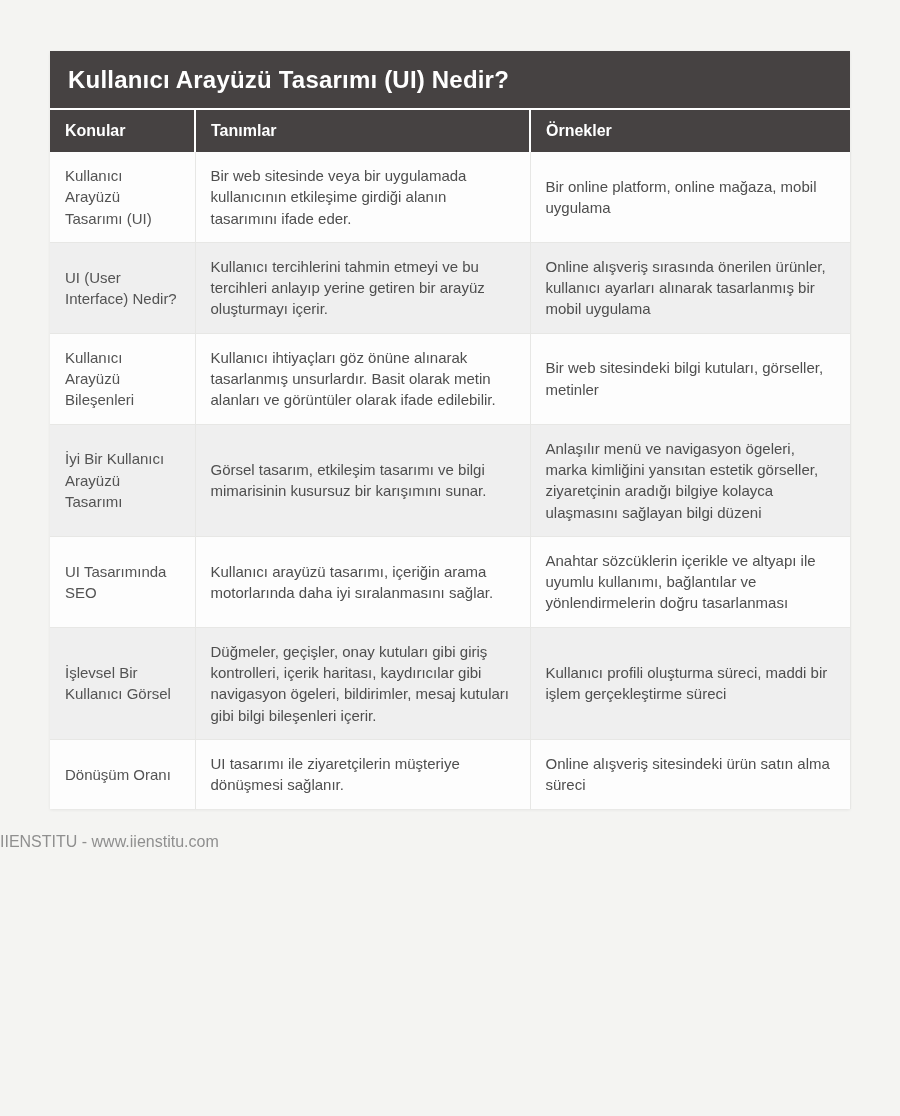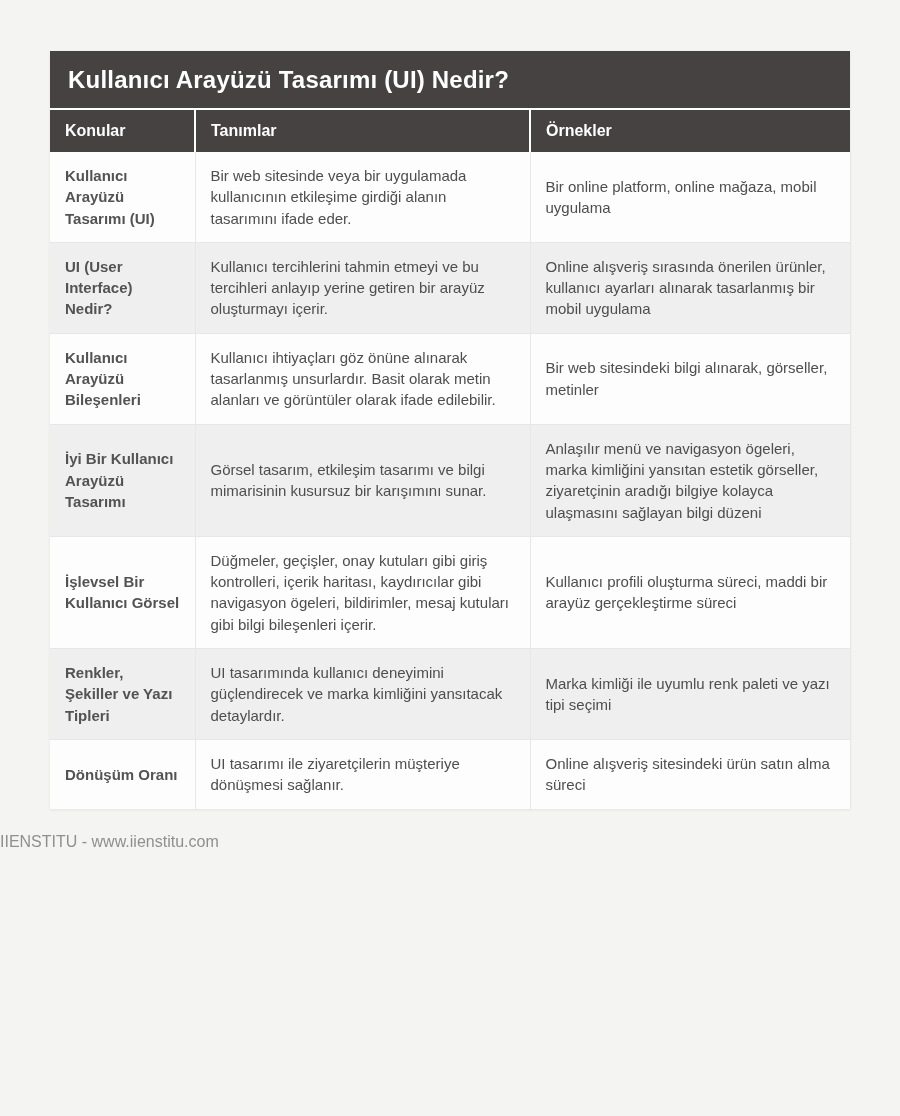--- a/index.html
+++ b/index.html
@@ -57,21 +57,21 @@
     font-size:15px;
     line-height:1.42;
     padding:13px 15px;
     vertical-align:middle;
     border-top:1px solid var(--grid-line);
     border-right:1px solid var(--grid-line);
   }
   tbody td:last-child{border-right:1px solid var(--grid-line);}
   tbody tr:first-child td{border-top:none;}
   tbody tr:nth-child(even) td{background:var(--row-alt-bg);}
-  tbody td.topic{color:#535353;font-weight:bold;}
+  tbody td.topic{color:#535353;}
   .footer{
     margin-top:24px;
     color:var(--footer-text);
     font-size:16px;
   }
 </style>
 </head>
 <body>
 
 <div class="card">
@@ -96,36 +96,36 @@
     <td>Bir online platform, online mağaza, mobil uygulama</td>
   </tr>
         <tr>
     <td class="topic">UI (User Interface) Nedir?</td>
     <td>Kullanıcı tercihlerini tahmin etmeyi ve bu tercihleri anlayıp yerine getiren bir arayüz oluşturmayı içerir.</td>
     <td>Online alışveriş sırasında önerilen ürünler, kullanıcı ayarları alınarak tasarlanmış bir mobil uygulama</td>
   </tr>
         <tr>
     <td class="topic">Kullanıcı Arayüzü Bileşenleri</td>
     <td>Kullanıcı ihtiyaçları göz önüne alınarak tasarlanmış unsurlardır. Basit olarak metin alanları ve görüntüler olarak ifade edilebilir.</td>
-    <td>Bir web sitesindeki bilgi alınarak, görseller, metinler</td>
+    <td>Bir web sitesindeki bilgi kutuları, görseller, metinler</td>
   </tr>
         <tr>
     <td class="topic">İyi Bir Kullanıcı Arayüzü Tasarımı</td>
     <td>Görsel tasarım, etkileşim tasarımı ve bilgi mimarisinin kusursuz bir karışımını sunar.</td>
     <td>Anlaşılır menü ve navigasyon ögeleri, marka kimliğini yansıtan estetik görseller, ziyaretçinin aradığı bilgiye kolayca ulaşmasını sağlayan bilgi düzeni</td>
   </tr>
         <tr>
+    <td class="topic">UI Tasarımında SEO</td>
+    <td>Kullanıcı arayüzü tasarımı, içeriğin arama motorlarında daha iyi sıralanmasını sağlar.</td>
+    <td>Anahtar sözcüklerin içerikle ve altyapı ile uyumlu kullanımı, bağlantılar ve yönlendirmelerin doğru tasarlanması</td>
+  </tr>
+        <tr>
     <td class="topic">İşlevsel Bir Kullanıcı Görsel</td>
     <td>Düğmeler, geçişler, onay kutuları gibi giriş kontrolleri, içerik haritası, kaydırıcılar gibi navigasyon ögeleri, bildirimler, mesaj kutuları gibi bilgi bileşenleri içerir.</td>
-    <td>Kullanıcı profili oluşturma süreci, maddi bir arayüz gerçekleştirme süreci</td>
-  </tr>
-        <tr>
-    <td class="topic">Renkler, Şekiller ve Yazı Tipleri</td>
-    <td>UI tasarımında kullanıcı deneyimini güçlendirecek ve marka kimliğini yansıtacak detaylardır.</td>
-    <td>Marka kimliği ile uyumlu renk paleti ve yazı tipi seçimi</td>
+    <td>Kullanıcı profili oluşturma süreci, maddi bir işlem gerçekleştirme süreci</td>
   </tr>
         <tr>
     <td class="topic">Dönüşüm Oranı</td>
     <td>UI tasarımı ile ziyaretçilerin müşteriye dönüşmesi sağlanır.</td>
     <td>Online alışveriş sitesindeki ürün satın alma süreci</td>
   </tr>
       </tbody>
   </table>
 </div>
 

